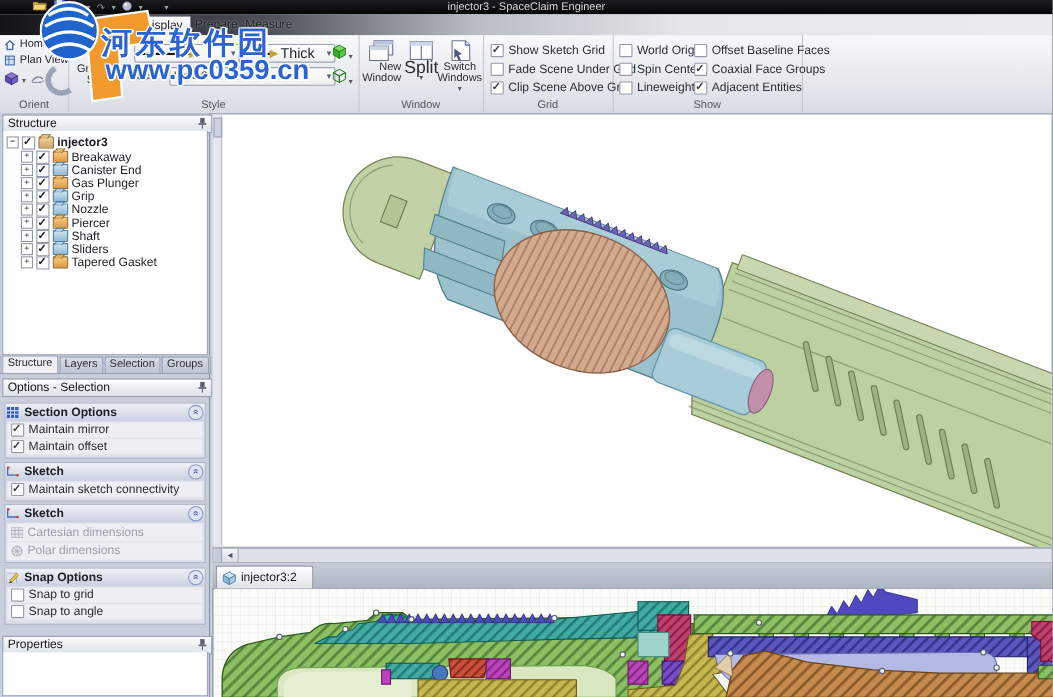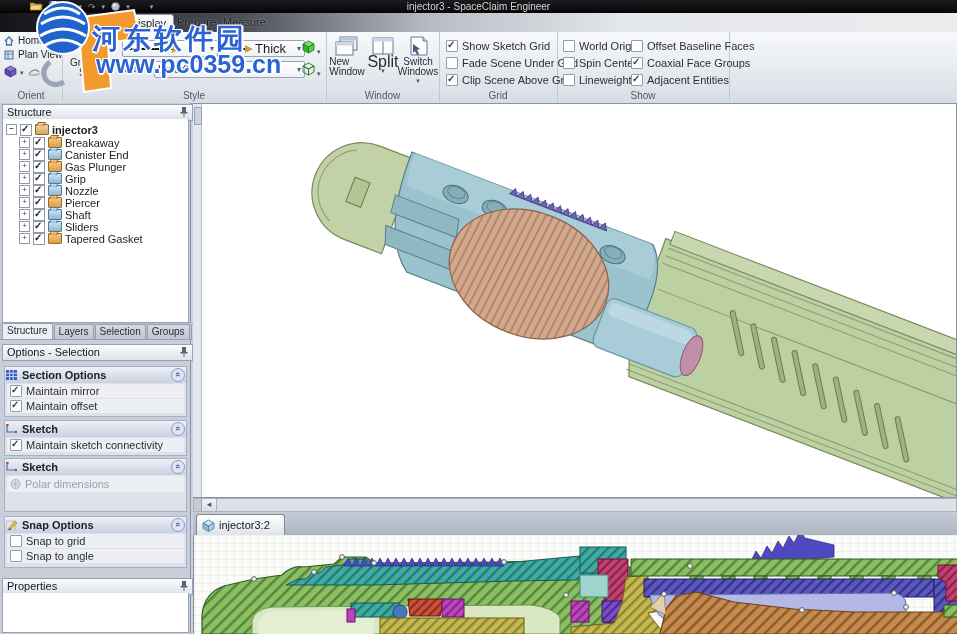--- a/index.html
+++ b/index.html
@@ -197,21 +197,21 @@
     </div>
 
     <div class="rgroup" style="left:326px;width:113px;">
       <div class="rbtn" style="position:absolute;left:6px;top:4px;width:30px;">
         <svg width="24" height="21">
             <rect x="5" y="1" width="17" height="13" fill="#eef2f8" stroke="#6a7590"></rect>
             <rect x="5" y="1" width="17" height="3.5" fill="#b9c4dd"></rect>
             <rect x="1" y="6" width="17" height="13" fill="#fdfdfe" stroke="#6a7590"></rect>
             <rect x="1" y="6" width="17" height="3.5" fill="#cdd6e8"></rect>
           </svg>
-        <span style="font-size:10px;line-height:10px;text-align:left;white-space:pre-line;">New Window</span>
+        <span style="font-size:10px;line-height:10px;text-align:right;white-space:pre-line;">New Window</span>
       </div>
       <div class="rbtn" style="position:absolute;left:43px;top:4px;width:28px;">
         <svg width="22" height="21">
             <rect x="1" y="2" width="20" height="16" fill="#fdfdfe" stroke="#6a7590"></rect>
             <rect x="1" y="2" width="20" height="3.5" fill="#cdd6e8"></rect>
             <line x1="11" y1="5.5" x2="11" y2="18" stroke="#6a7590"></line>
           </svg>
         <span style="font-size:16px;line-height:10px;">Split</span>
           <span style="font-size:7px;color:#555;">▾</span>
       </div>
@@ -401,20 +401,27 @@
   <div class="ogroup" style="top:458px;height:52px;">
     <div class="oghead">
       <svg class="gicon">
           <path d="M1 0 v8 h10" fill="none" stroke="#4a6ca8" stroke-width="1.2"></path>
           <circle cx="1.5" cy="1" r="1.2" fill="#c43c3c"></circle>
           <circle cx="10" cy="8" r="1.2" fill="#c43c3c"></circle>
         </svg>
       <span>Sketch</span>
       <span class="chev"><span>«</span></span>
     </div>
+    <div class="orow disabled" style="height:16px;">
+      <svg class="gicon">
+          <rect width="11" height="10" fill="#e4e7ee" stroke="#aab0bc"></rect>
+          <path d="M0 3.3h11M0 6.6h11M3.6 0v10M7.2 0v10" stroke="#aab0bc" stroke-width=".8"></path>
+        </svg>
+      <span>Cartesian dimensions</span>
+      </div>
     <div class="orow disabled" style="height:16px;">
       <svg class="gicon">
           <circle cx="5.5" cy="5" r="4.5" fill="#e4e7ee" stroke="#aab0bc"></circle>
           <path d="M1 5h9M5.5 .5v9M2.3 1.8l6.4 6.4M8.7 1.8L2.3 8.2" stroke="#aab0bc" stroke-width=".7"></path>
         </svg>
       <span>Polar dimensions</span>
       </div>
   </div>
 
   <div class="ogroup" style="top:516px;height:50px;">

